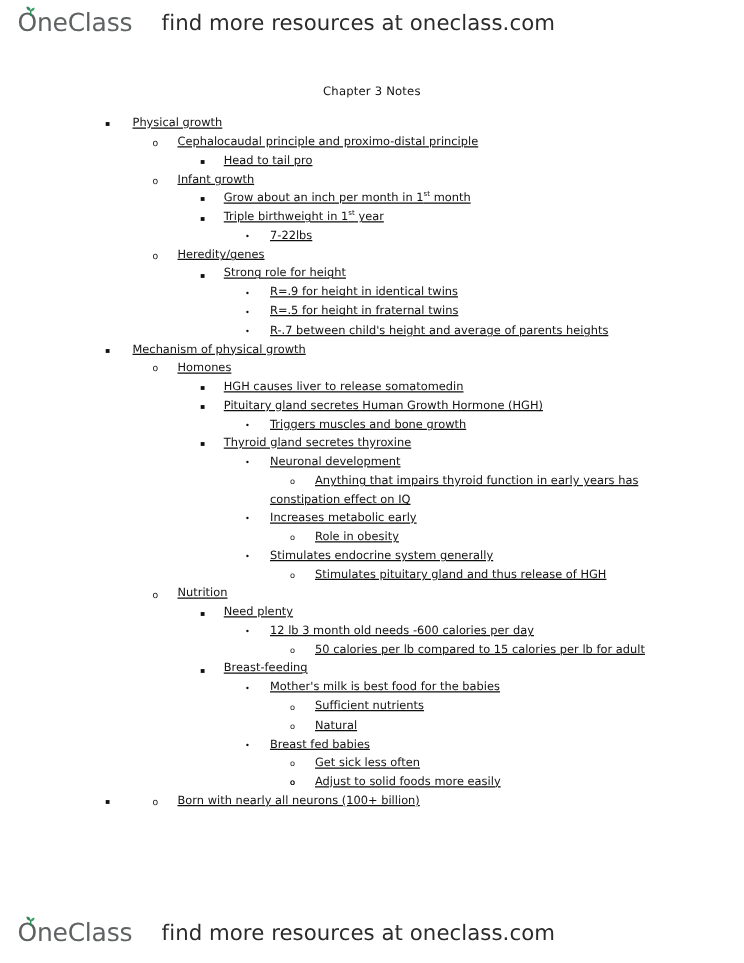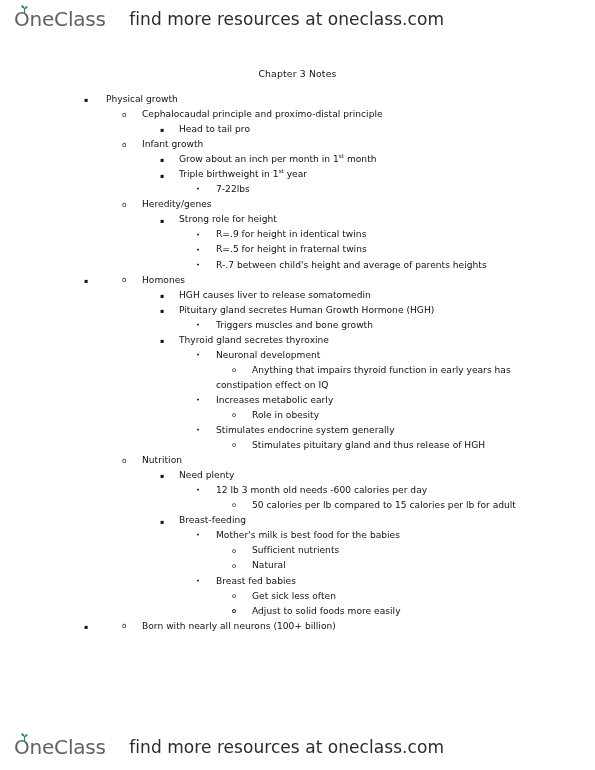--- a/index.html
+++ b/index.html
@@ -107,20 +107,21 @@
   }
   .li .marker {
     position: absolute;
     display: inline-block;
     text-align: left;
     color: #111111;
     font-family: "DejaVu Sans", sans-serif;
   }
   .li .txt {
     display: inline-block;
+    text-decoration: underline;
   }
 
   
   .lvl1 .marker { left: 84px; font-size: 6.2px; top: 0.3px; }
   .lvl1 .txt    { margin-left: 106px; }
 
   .lvl2 .marker { left: 122px; font-size: 7.4px; top: -0.2px; }
   .lvl2 .txt    { margin-left: 142px; }
 
   .lvl3 .marker { left: 160px; font-size: 6.2px; top: 0.3px; }
@@ -166,21 +167,21 @@
       <div class="li lvl3"><span class="marker">▪</span><span class="txt">Head to tail pro</span></div>
       <div class="li lvl2"><span class="marker">o</span><span class="txt">Infant growth</span></div>
       <div class="li lvl3"><span class="marker">▪</span><span class="txt">Grow about an inch per month in 1<sup>st</sup> month</span></div>
       <div class="li lvl3"><span class="marker">▪</span><span class="txt">Triple birthweight in 1<sup>st</sup> year</span></div>
       <div class="li lvl4"><span class="marker">•</span><span class="txt">7-22lbs</span></div>
       <div class="li lvl2"><span class="marker">o</span><span class="txt">Heredity/genes</span></div>
       <div class="li lvl3"><span class="marker">▪</span><span class="txt">Strong role for height</span></div>
       <div class="li lvl4"><span class="marker">•</span><span class="txt">R=.9 for height in identical twins</span></div>
       <div class="li lvl4"><span class="marker">•</span><span class="txt">R=.5 for height in fraternal twins</span></div>
       <div class="li lvl4"><span class="marker">•</span><span class="txt">R-.7 between child's height and average of parents heights</span></div>
-      <div class="li lvl1"><span class="marker">▪</span></div>
+      <div class="li lvl1"><span class="marker">▪</span><span class="txt">Mechanism of physical growth</span></div>
       <div class="li lvl2"><span class="marker">o</span><span class="txt">Homones</span></div>
       <div class="li lvl3"><span class="marker">▪</span><span class="txt">HGH causes liver to release somatomedin</span></div>
       <div class="li lvl3"><span class="marker">▪</span><span class="txt">Pituitary gland secretes Human Growth Hormone (HGH)</span></div>
       <div class="li lvl4"><span class="marker">•</span><span class="txt">Triggers muscles and bone growth</span></div>
       <div class="li lvl3"><span class="marker">▪</span><span class="txt">Thyroid gland secretes thyroxine</span></div>
       <div class="li lvl4"><span class="marker">•</span><span class="txt">Neuronal development</span></div>
       <div class="li lvl5"><span class="marker">o</span><span class="txt">Anything that impairs thyroid function in early years has</span></div>
       <div class="li cont"><span class="marker"></span><span class="txt">constipation effect on IQ</span></div>
       <div class="li lvl4"><span class="marker">•</span><span class="txt">Increases metabolic early</span></div>
       <div class="li lvl5"><span class="marker">o</span><span class="txt">Role in obesity</span></div>

